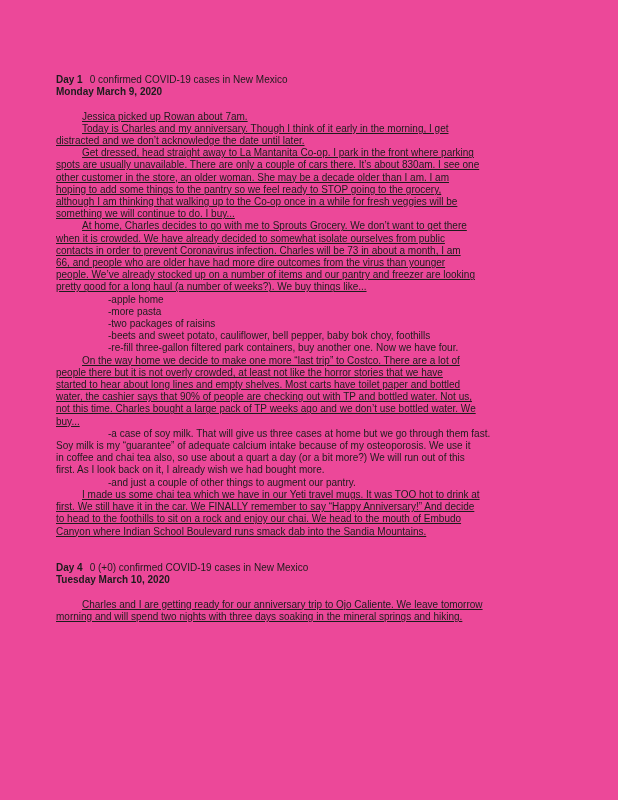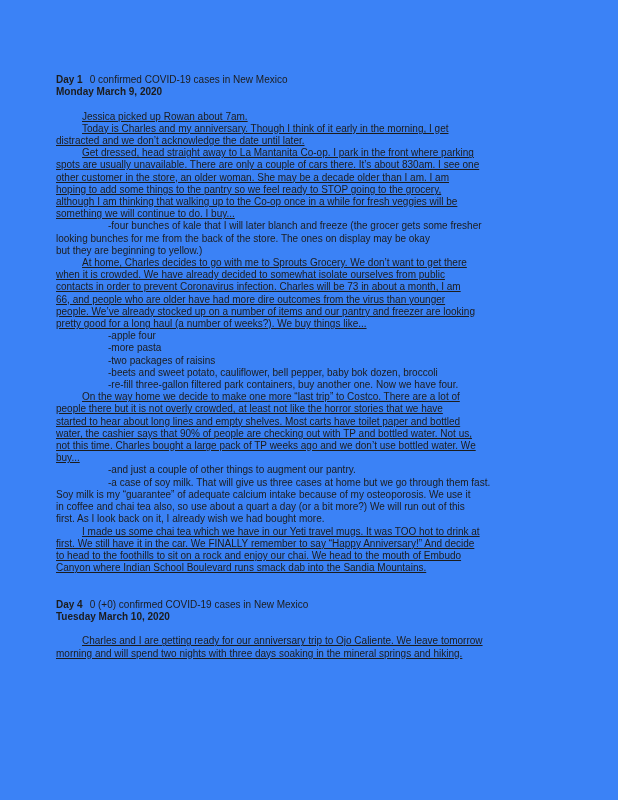--- a/index.html
+++ b/index.html
@@ -4,21 +4,21 @@
 <style>
   html, body {
     margin: 0;
     padding: 0;
     background: #ffffff;
   }
   .page {
     position: relative;
     width: 618px;
     height: 800px;
-    background: #3b82f6;
+    background: #ec4899;
     overflow: hidden;
     font-family: "Liberation Sans", "DejaVu Sans", sans-serif;
     font-size: 10px;
     line-height: 12.2px;
     color: #1c1c1c;
   }
   .doc-body {
     position: absolute;
     left: 56px;
     top: 74px;
@@ -54,45 +54,42 @@
 
     <p class="para">Jessica picked up Rowan about 7am.</p>
     <p class="para">Today is Charles and my anniversary. Though I think of it early in the morning, I get
 distracted and we don’t acknowledge the date until later.</p>
     <p class="para">Get dressed, head straight away to La Mantanita Co-op. I park in the front where parking
 spots are usually unavailable. There are only a couple of cars there. It’s about 830am. I see one
 other customer in the store, an older woman. She may be a decade older than I am. I am
 hoping to add some things to the pantry so we feel ready to STOP going to the grocery,
 although I am thinking that walking up to the Co-op once in a while for fresh veggies will be
 something we will continue to do. I buy...</p>
-    <p class="list">-four bunches of kale that I will later blanch and freeze (the grocer gets some fresher
-looking bunches for me from the back of the store. The ones on display may be okay
-but they are beginning to yellow.)</p>
     <p class="para">At home, Charles decides to go with me to Sprouts Grocery. We don’t want to get there
 when it is crowded. We have already decided to somewhat isolate ourselves from public
 contacts in order to prevent Coronavirus infection. Charles will be 73 in about a month, I am
 66, and people who are older have had more dire outcomes from the virus than younger
 people. We’ve already stocked up on a number of items and our pantry and freezer are looking
 pretty good for a long haul (a number of weeks?). We buy things like...</p>
-    <p class="list">-apple four</p>
+    <p class="list">-apple home</p>
     <p class="list">-more pasta</p>
     <p class="list">-two packages of raisins</p>
-    <p class="list">-beets and sweet potato, cauliflower, bell pepper, baby bok dozen, broccoli</p>
+    <p class="list">-beets and sweet potato, cauliflower, bell pepper, baby bok choy, foothills</p>
     <p class="list">-re-fill three-gallon filtered park containers, buy another one. Now we have four.</p>
     <p class="para">On the way home we decide to make one more “last trip” to Costco. There are a lot of
 people there but it is not overly crowded, at least not like the horror stories that we have
 started to hear about long lines and empty shelves. Most carts have toilet paper and bottled
 water, the cashier says that 90% of people are checking out with TP and bottled water. Not us,
 not this time. Charles bought a large pack of TP weeks ago and we don’t use bottled water. We
 buy...</p>
-    <p class="list">-and just a couple of other things to augment our pantry.</p>
     <p class="list">-a case of soy milk. That will give us three cases at home but we go through them fast.
 Soy milk is my “guarantee” of adequate calcium intake because of my osteoporosis. We use it
 in coffee and chai tea also, so use about a quart a day (or a bit more?) We will run out of this
 first. As I look back on it, I already wish we had bought more.</p>
+    <p class="list">-and just a couple of other things to augment our pantry.</p>
     <p class="para">I made us some chai tea which we have in our Yeti travel mugs. It was TOO hot to drink at
 first. We still have it in the car. We FINALLY remember to say “Happy Anniversary!” And decide
 to head to the foothills to sit on a rock and enjoy our chai. We head to the mouth of Embudo
 Canyon where Indian School Boulevard runs smack dab into the Sandia Mountains.</p>
 
     <div class="sp2"></div>
 
     <p class="heading"><strong>Day 4</strong><span class="day-rest">0 (+0) confirmed COVID-19 cases in New Mexico</span></p>
     <p class="heading">Tuesday March 10, 2020</p>
 

